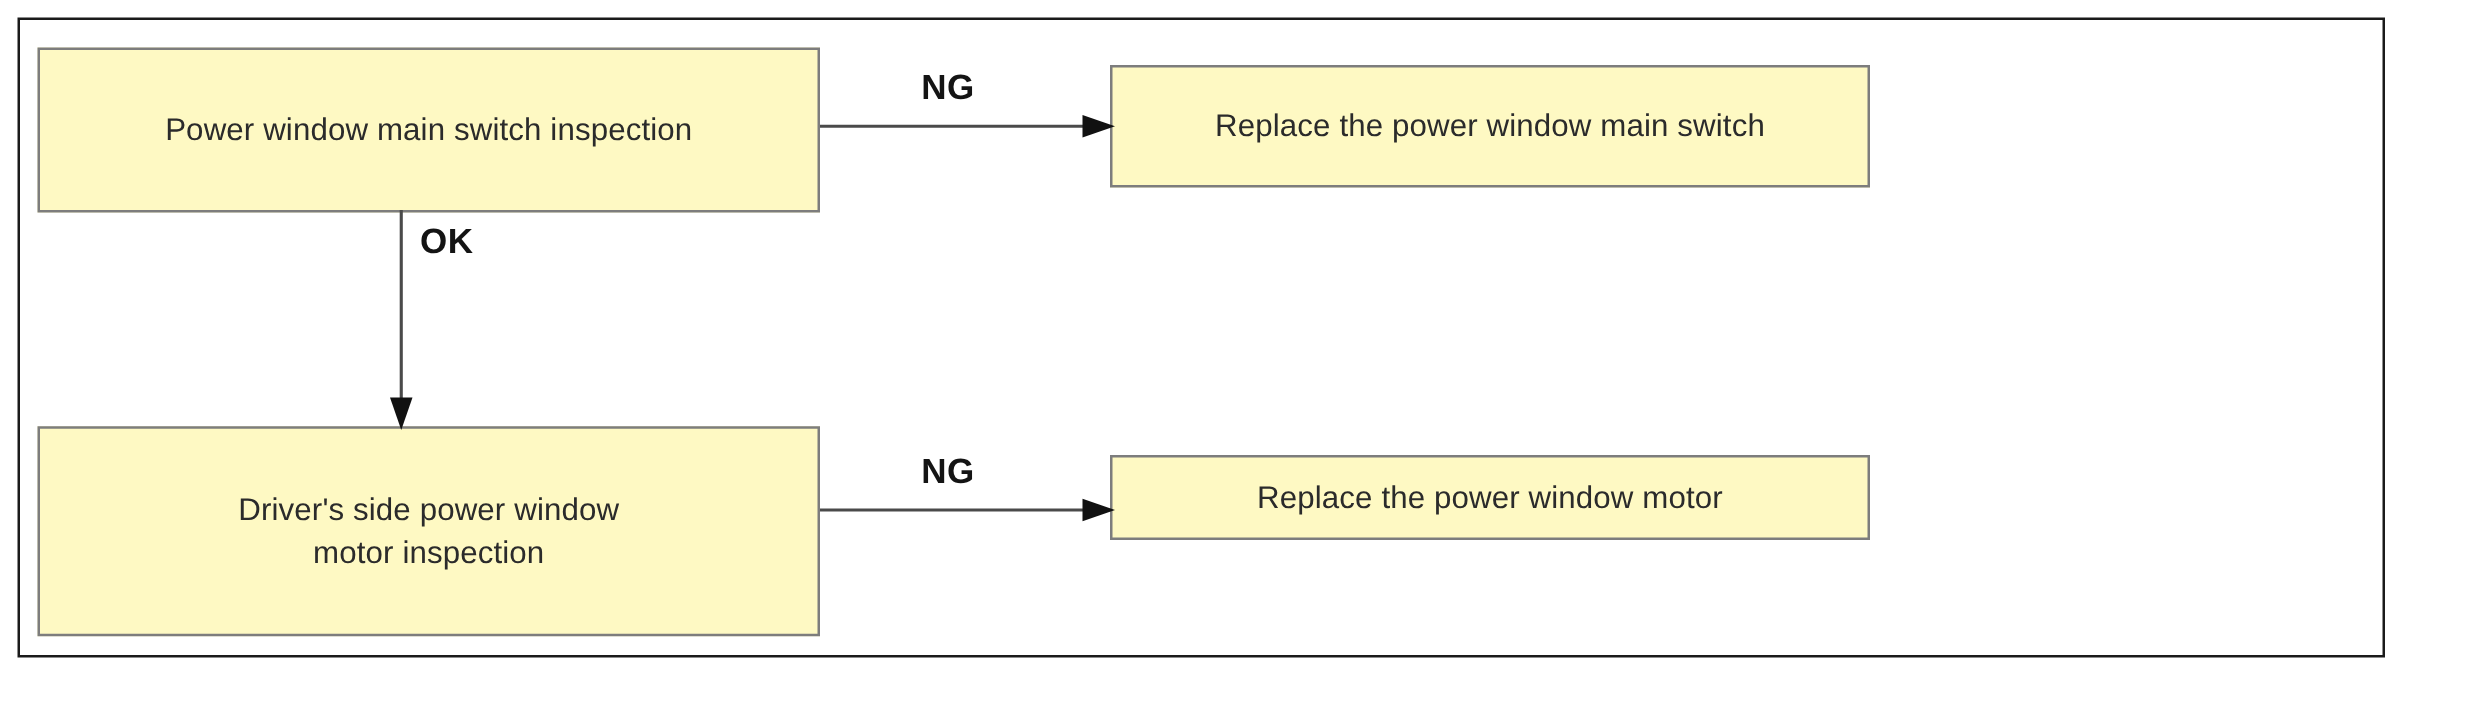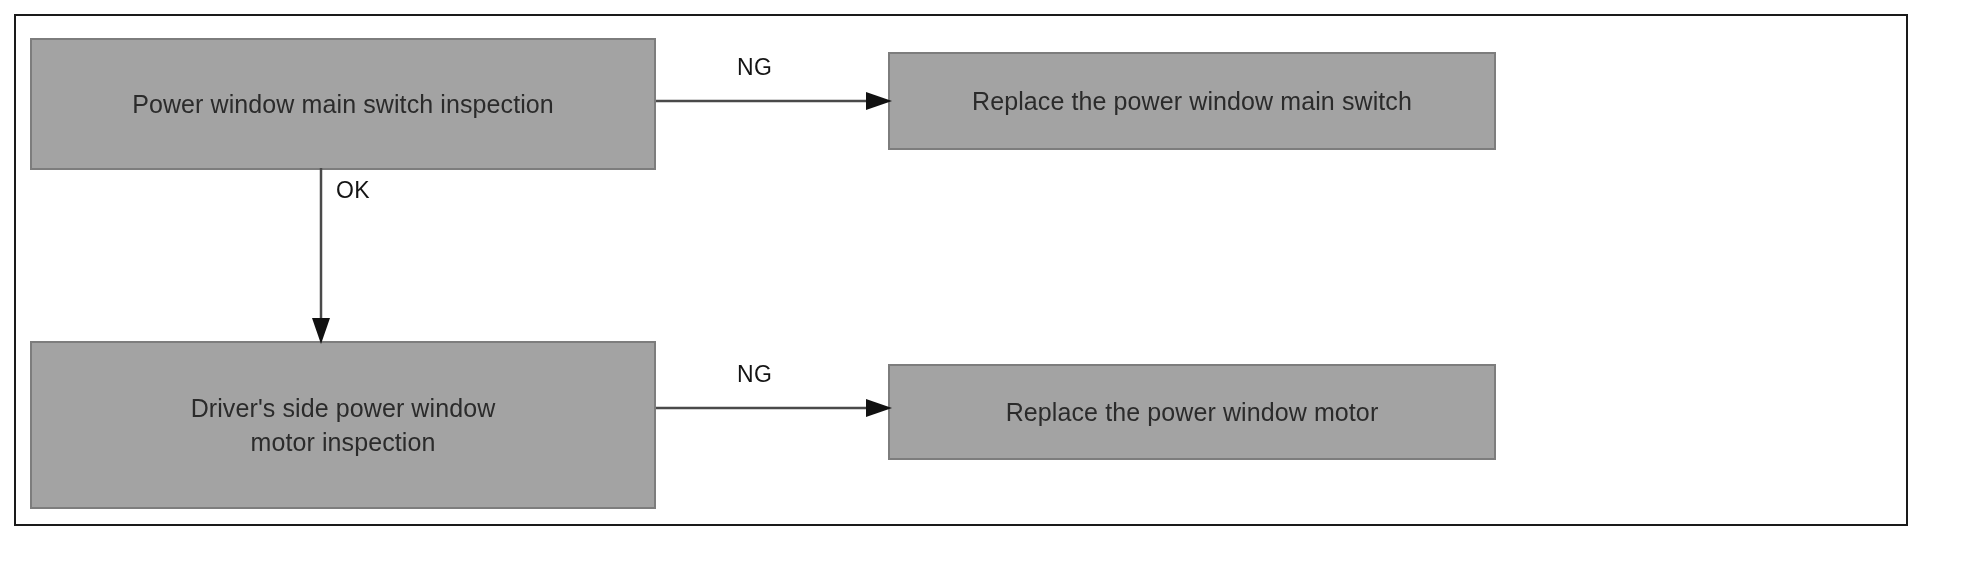--- a/index.html
+++ b/index.html
@@ -27,21 +27,21 @@
     height: 512px;
     border: 2px solid #1a1a1a;
     box-sizing: border-box;
     background: #ffffff;
   }
   
   .node {
     position: absolute;
     box-sizing: border-box;
     border: 2px solid #7d7d7d;
-    background: #a3a3a3;
+    background: #fef9c3;
     display: flex;
     align-items: center;
     justify-content: center;
     text-align: center;
     color: #2b2b2b;
     font-size: 25px;
     line-height: 1.38;
     letter-spacing: 0.1px;
     padding: 4px 10px;
     white-space: pre-line;
@@ -61,34 +61,34 @@
   .node-motor-inspection {
     left: 30px;
     top: 341px;
     width: 626px;
     height: 168px;
   }
   .node-replace-motor {
     left: 888px;
     top: 364px;
     width: 608px;
-    height: 96px;
+    height: 68px;
   }
   
   .conn {
     position: absolute;
   }
   .conn svg {
     display: block;
     overflow: visible;
   }
   .edge-label {
     position: absolute;
-    font-size: 23px;
-    font-weight: normal;
+    font-size: 28px;
+    font-weight: bold;
     color: #141414;
     letter-spacing: 0.4px;
     white-space: nowrap;
   }
   .label-ng-top   { left: 737px; top: 54px; }
   .label-ng-bottom{ left: 737px; top: 361px; }
   .label-ok       { left: 336px; top: 177px; }
 </style>
 </head>
 <body>

